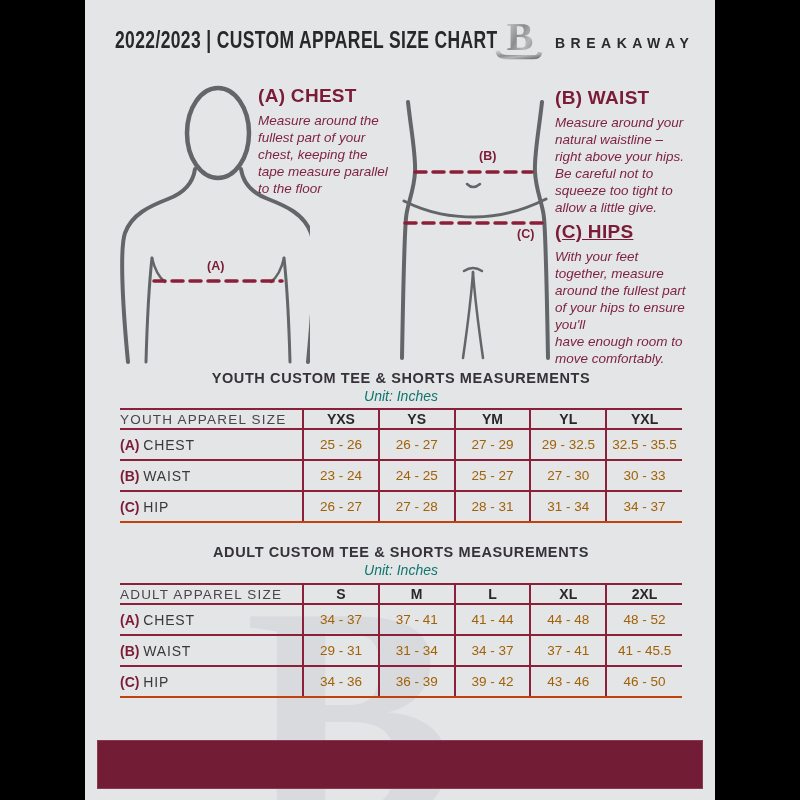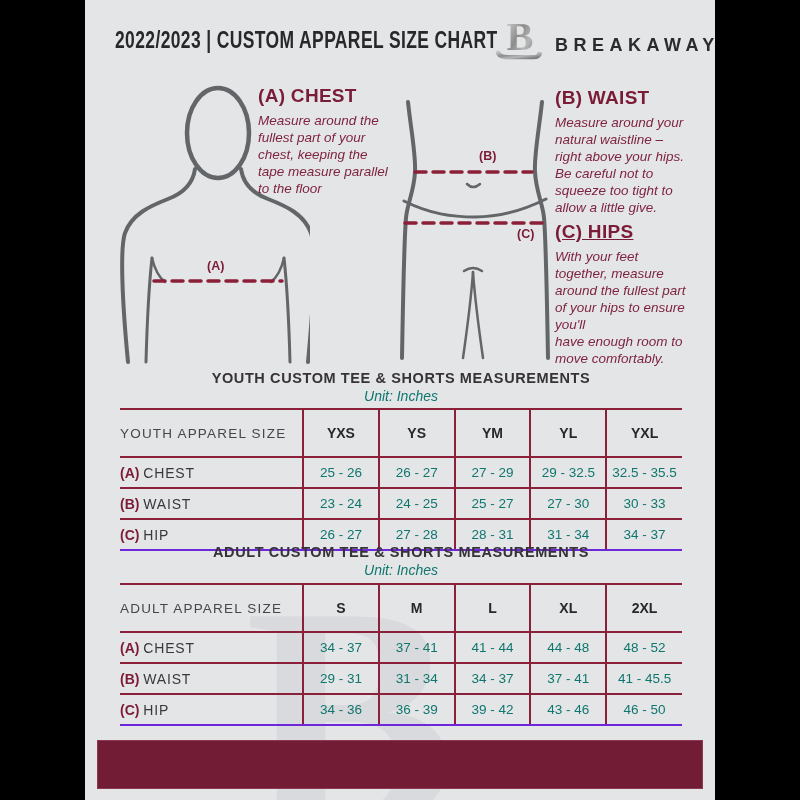--- a/index.html
+++ b/index.html
@@ -12,21 +12,21 @@
     background:#e4e5e7;overflow:hidden;
   }
   .abs{position:absolute;}
   
   .doc-title{
     left:30px;top:27px;font-size:23px;font-weight:700;color:#28282b;
     transform:scaleX(0.76);transform-origin:left center;white-space:nowrap;
     letter-spacing:0.5px;
   }
   .brand{
-    left:470px;top:35px;font-size:18px;font-weight:700;
+    left:470px;top:35px;font-size:14px;font-weight:700;
     letter-spacing:5.5px;color:#2b2b2e;white-space:nowrap;
   }
   
   .watermark{left:55px;top:530px;z-index:0;}
   .content{position:absolute;inset:0;z-index:1;}
   
   .guide-h{font-size:19px;font-weight:700;color:#7a1c37;letter-spacing:0.3px;white-space:nowrap;}
   .guide-b{
     font-size:13.5px;font-style:italic;line-height:17px;color:#7e2440;
     white-space:pre-line;font-weight:500;
@@ -34,29 +34,29 @@
   .fig-label{font-size:12.5px;font-weight:700;color:#7b1b36;}
   
   .tbl-title{width:562px;left:35px;text-align:center;font-size:14.5px;font-weight:700;
     letter-spacing:0.6px;color:#363237;white-space:nowrap;}
   .tbl-unit{width:562px;left:35px;text-align:center;font-size:14px;font-style:italic;color:#0f766e;}
   
   table.size-table{
     left:35px;border-collapse:collapse;table-layout:fixed;width:562px;background:transparent;
   }
   table.size-table td{padding:0;vertical-align:middle;}
-  tr.head-row{height:48px;}
+  tr.head-row{height:20px;}
   tr.data-row{height:31px;}
   td{border-top:2px solid #8b203a;}
-  tr.last-row td{border-bottom:2px solid #6d28d9;}
+  tr.last-row td{border-bottom:2px solid #c2410c;}
   td.v{border-left:2px solid #8b203a;margin-left:20px;}
   td.row-label{padding-left:20px;font-size:14px;white-space:nowrap;}
   td.tbl-corner{padding-left:20px;font-size:13.5px;letter-spacing:1.2px;color:#47464b;white-space:nowrap;}
   td.size-h{font-weight:700;font-size:14px;color:#28282b;text-align:center;}
-  td.val{font-size:13.5px;color:#0f766e;text-align:center;white-space:nowrap;}
+  td.val{font-size:13.5px;color:#a16207;text-align:center;white-space:nowrap;}
   .k{color:#7b1b36;font-weight:700;}
   .lbl{color:#39393c;letter-spacing:0.8px;}
   
   .footer-bar{
     left:12px;top:740px;width:604px;height:47px;background:#731c35;
     border:1px solid #8a3950;z-index:2;
   }
   svg{display:block;}
 </style>
 </head>

